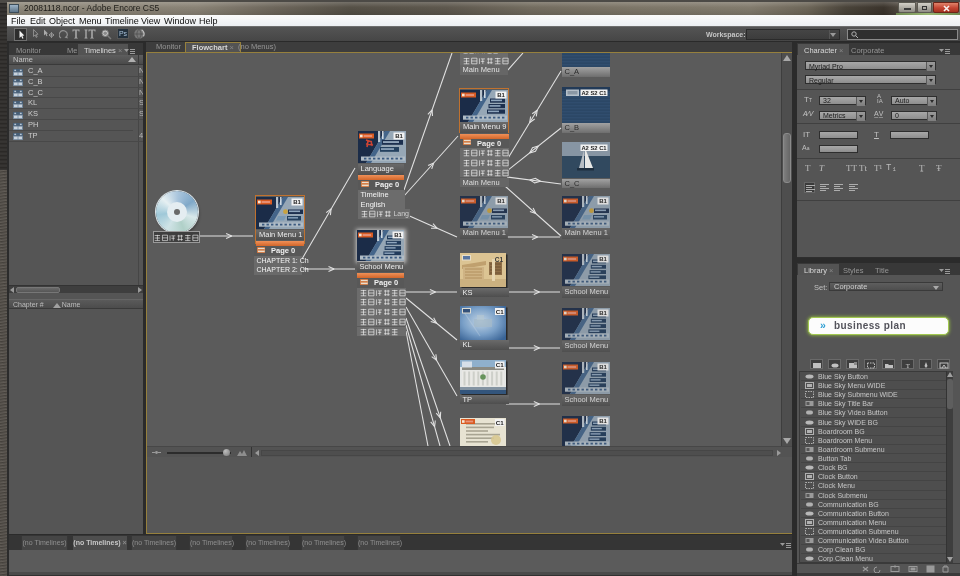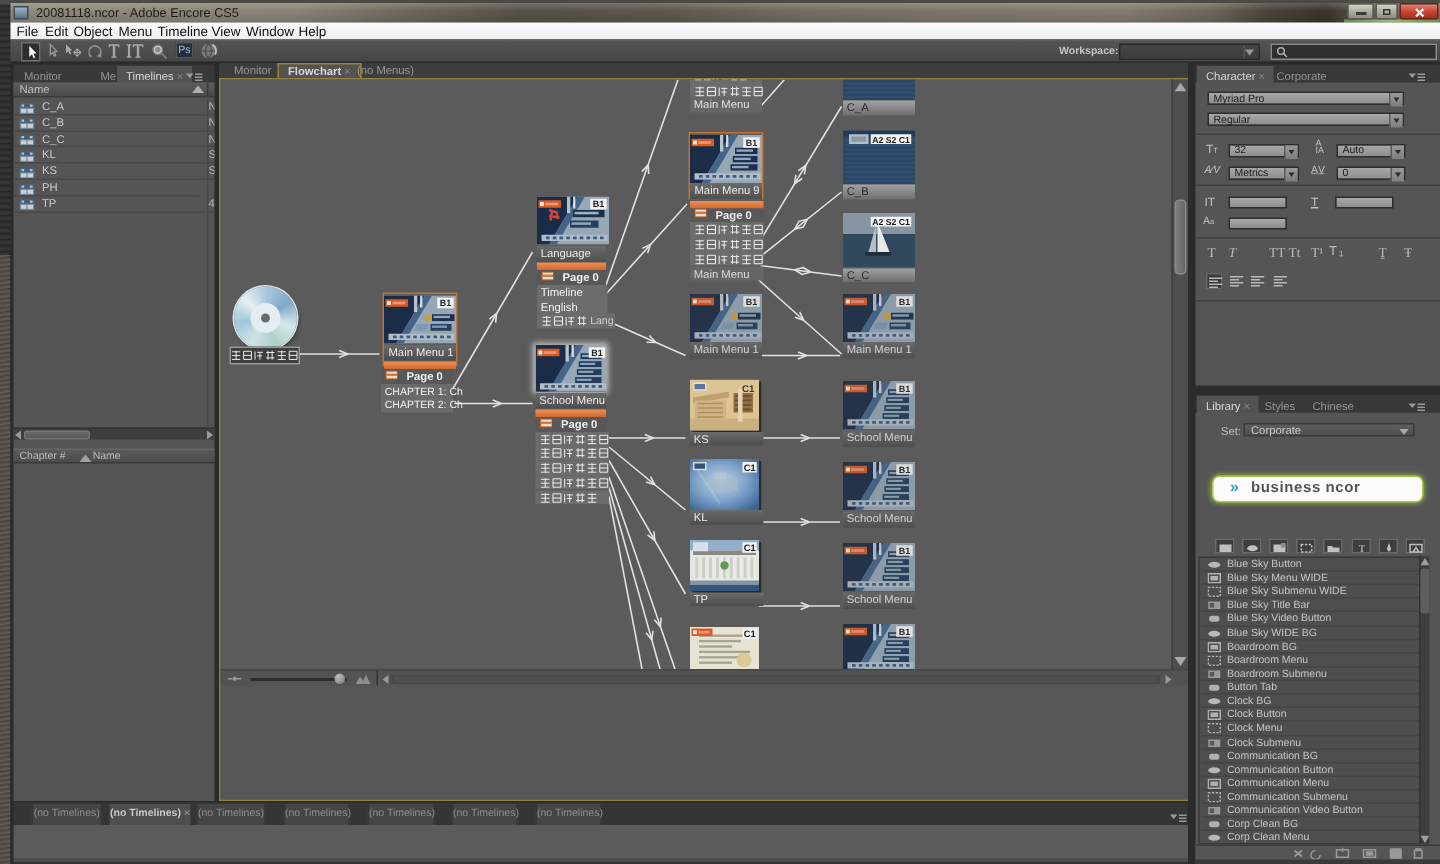--- a/index.html
+++ b/index.html
@@ -975,32 +975,32 @@
     </div>
     <div style="position:absolute;left:847.5px;top:182px;width:11px;height:11px;">
       <svg width="9" height="9" viewBox="0 0 9 9" style="position:absolute;left:1px;top:1px">
         <path d="M0,1.5h9 M0,3.5h6 M0,5.5h9 M0,7.5h6" stroke="#b8b8b8" stroke-width="0.9"></path>
       </svg>
     </div>
 
 <div class="abs" style="left:797px;top:263px;width:163px;height:12px;background:#383838">
   <div class="tab on" style="left:1px">Library <span style="color:#888">×</span></div>
   <div class="tab" style="left:40px">Styles</div>
-  <div class="tab" style="left:72px">Chinese</div>
+  <div class="tab" style="left:72px">Title</div>
   <svg class="pmenu" style="left:141px;top:4px" viewBox="0 0 13 8">
         <path d="M1,2 l2.5,3 2.5,-3z" fill="#9a9a9a"></path>
         <path d="M7,2.5h5 M7,4.5h5 M7,6.5h5" stroke="#9a9a9a"></path>
       </svg>
 </div>
 <div class="abs" style="left:797px;top:275px;width:163px;height:301px;background:#555555"></div>
 <div class="abs" style="left:814px;top:283px;font-size:7.5px;color:#c0c0c0">Set:</div>
 <div class="abs" style="left:829px;top:282px;width:114px;height:9px;background:linear-gradient(#5e5e5e,#4e4e4e);border:1px solid #3a3a3a;color:#cecece;font-size:7.5px;line-height:8px;padding-left:4px">Corporate<div class="abs" style="right:3px;top:2.5px;width:0;height:0;border-left:3px solid transparent;border-right:3px solid transparent;border-top:4px solid #aaa"></div></div>
 <div class="abs" style="left:808px;top:316.5px;width:141px;height:18px;background:#fcfcfc;border:1.5px solid #a2c850;border-radius:5px;box-shadow:0 0 3px 1px rgba(155,200,65,0.65)">
   <span style="position:absolute;left:11px;top:1.5px;color:#2e9fd4;font-size:10.5px;font-weight:bold">»</span>
-  <span style="position:absolute;left:25px;top:2.5px;color:#54545c;font-size:10px;font-weight:bold;letter-spacing:0.4px">business ncor</span>
+  <span style="position:absolute;left:25px;top:2.5px;color:#54545c;font-size:10px;font-weight:bold;letter-spacing:0.4px">business plan</span>
 </div>
 <div style="position:absolute;left:810.0px;top:359px;width:13px;height:10px;background:#3e3e3e;border:1px solid #6a6a6a">
       <svg width="10" height="8" viewBox="0 0 10 8" style="position:absolute;left:1px;top:1px">
         <rect x="1" y="2" width="8" height="5" fill="#c0c0c0"></rect>
       </svg>
     </div>
     <div style="position:absolute;left:828.1px;top:359px;width:13px;height:10px;background:#3e3e3e;border:1px solid #6a6a6a">
       <svg width="10" height="8" viewBox="0 0 10 8" style="position:absolute;left:1px;top:1px">
         <ellipse cx="5" cy="4.5" rx="3.5" ry="2" fill="#c0c0c0"></ellipse>
       </svg>

